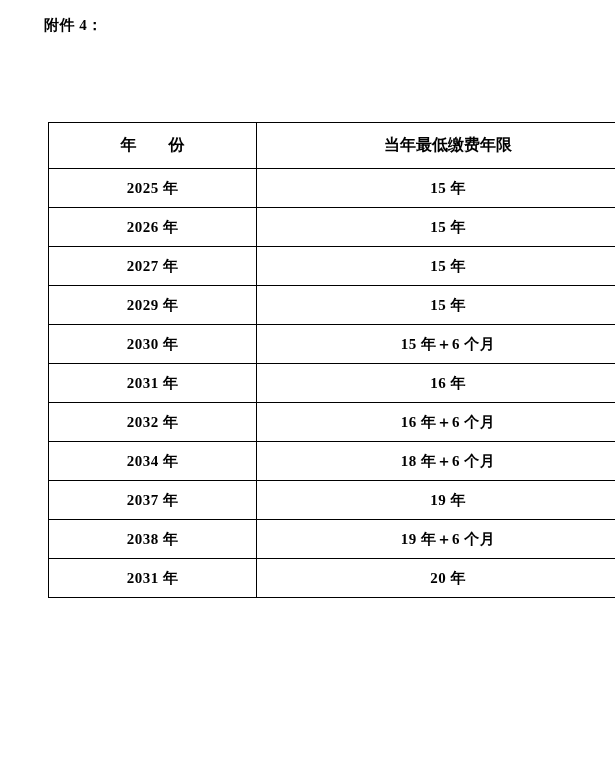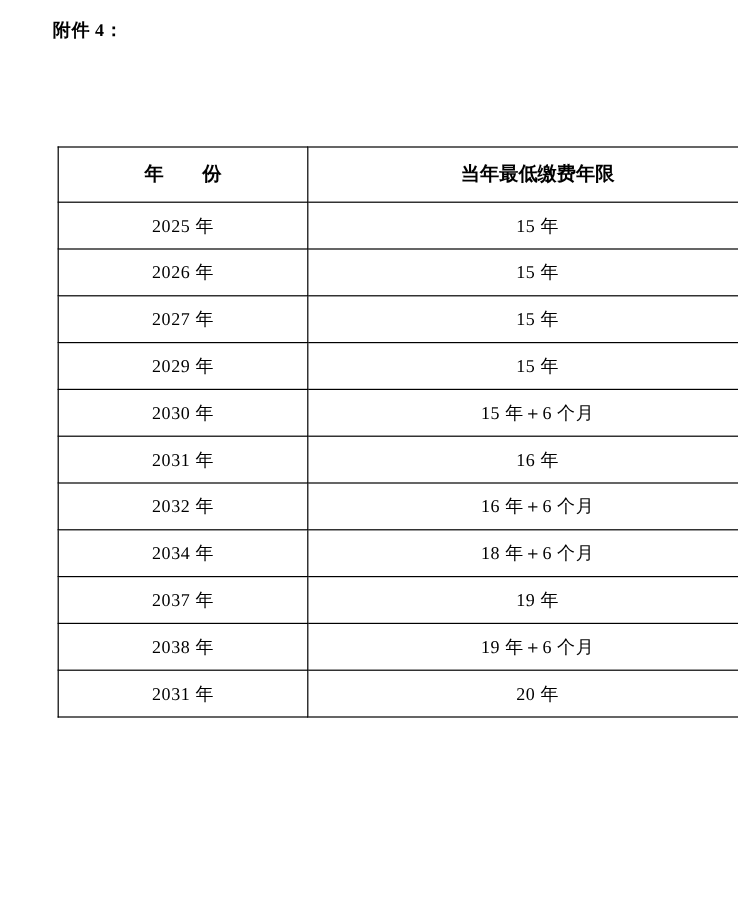--- a/index.html
+++ b/index.html
@@ -76,20 +76,21 @@
   .col-min {
     width: 383px;
   }
   .hdr-year {
     letter-spacing: 8px;
     padding-left: 8px;
   }
   .cell-text {
     display: inline-block;
     letter-spacing: 0.5px;
+    font-weight: bold;
   }
 </style>
 </head>
 <body>
 
 <div class="page">
 
   <div class="attachment-label">附件 4：</div>
 
 

